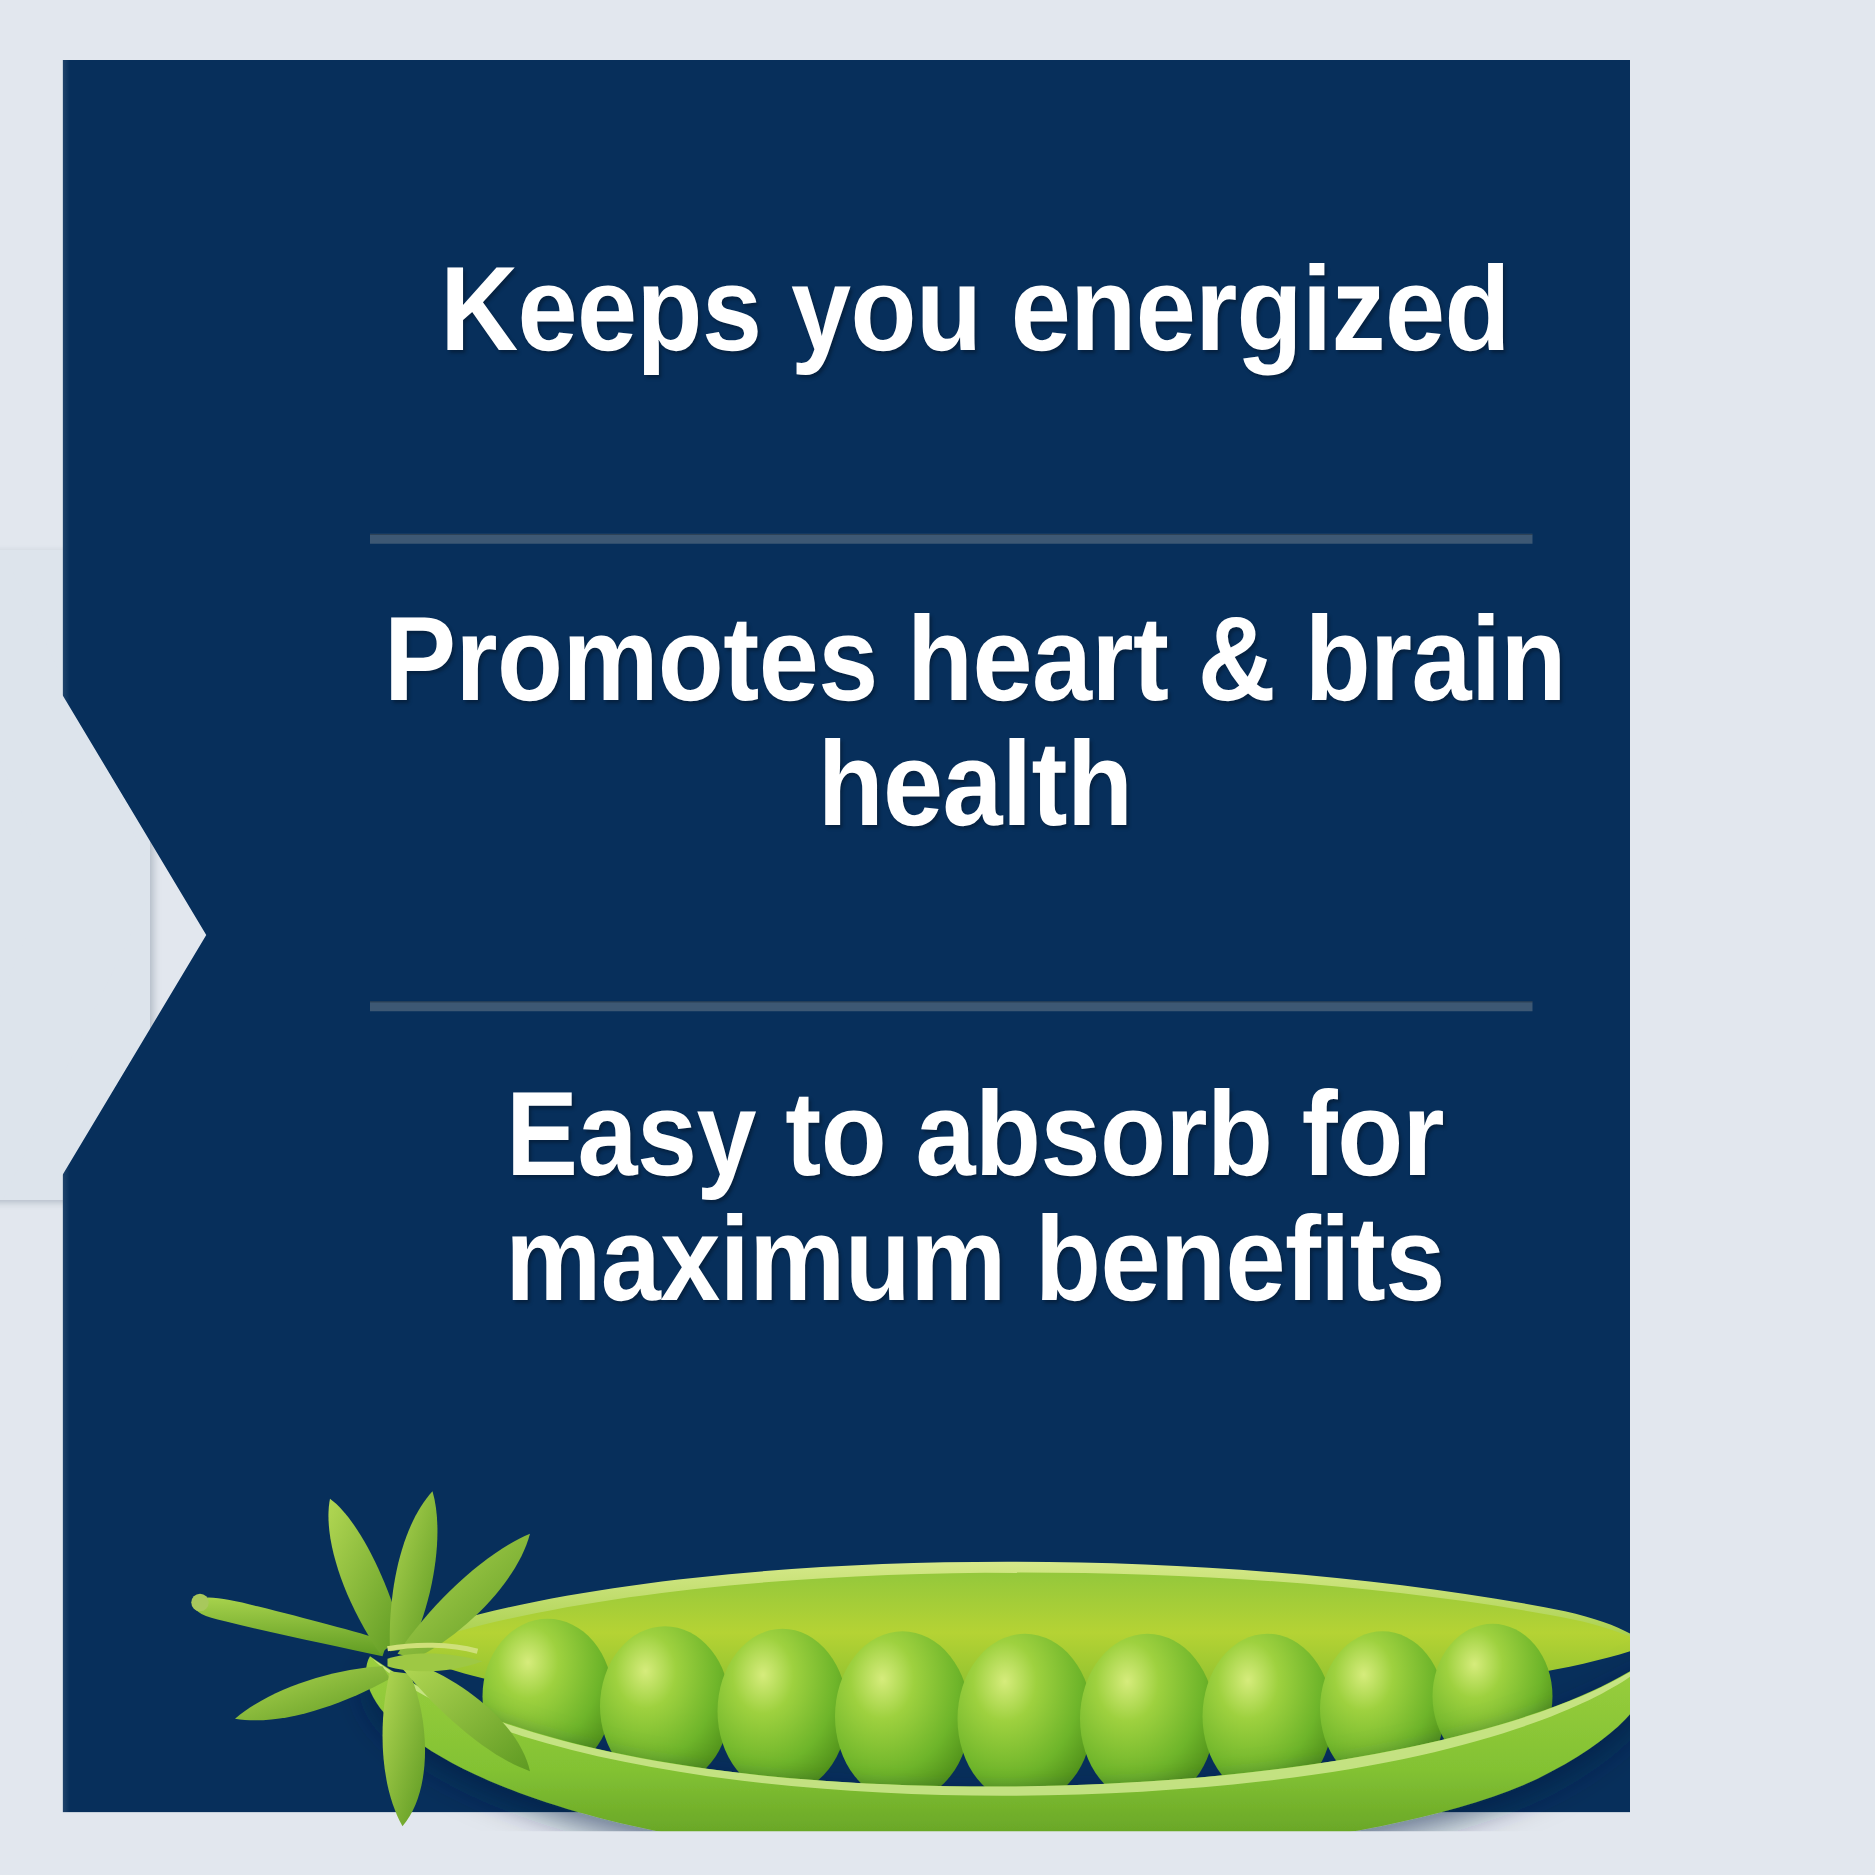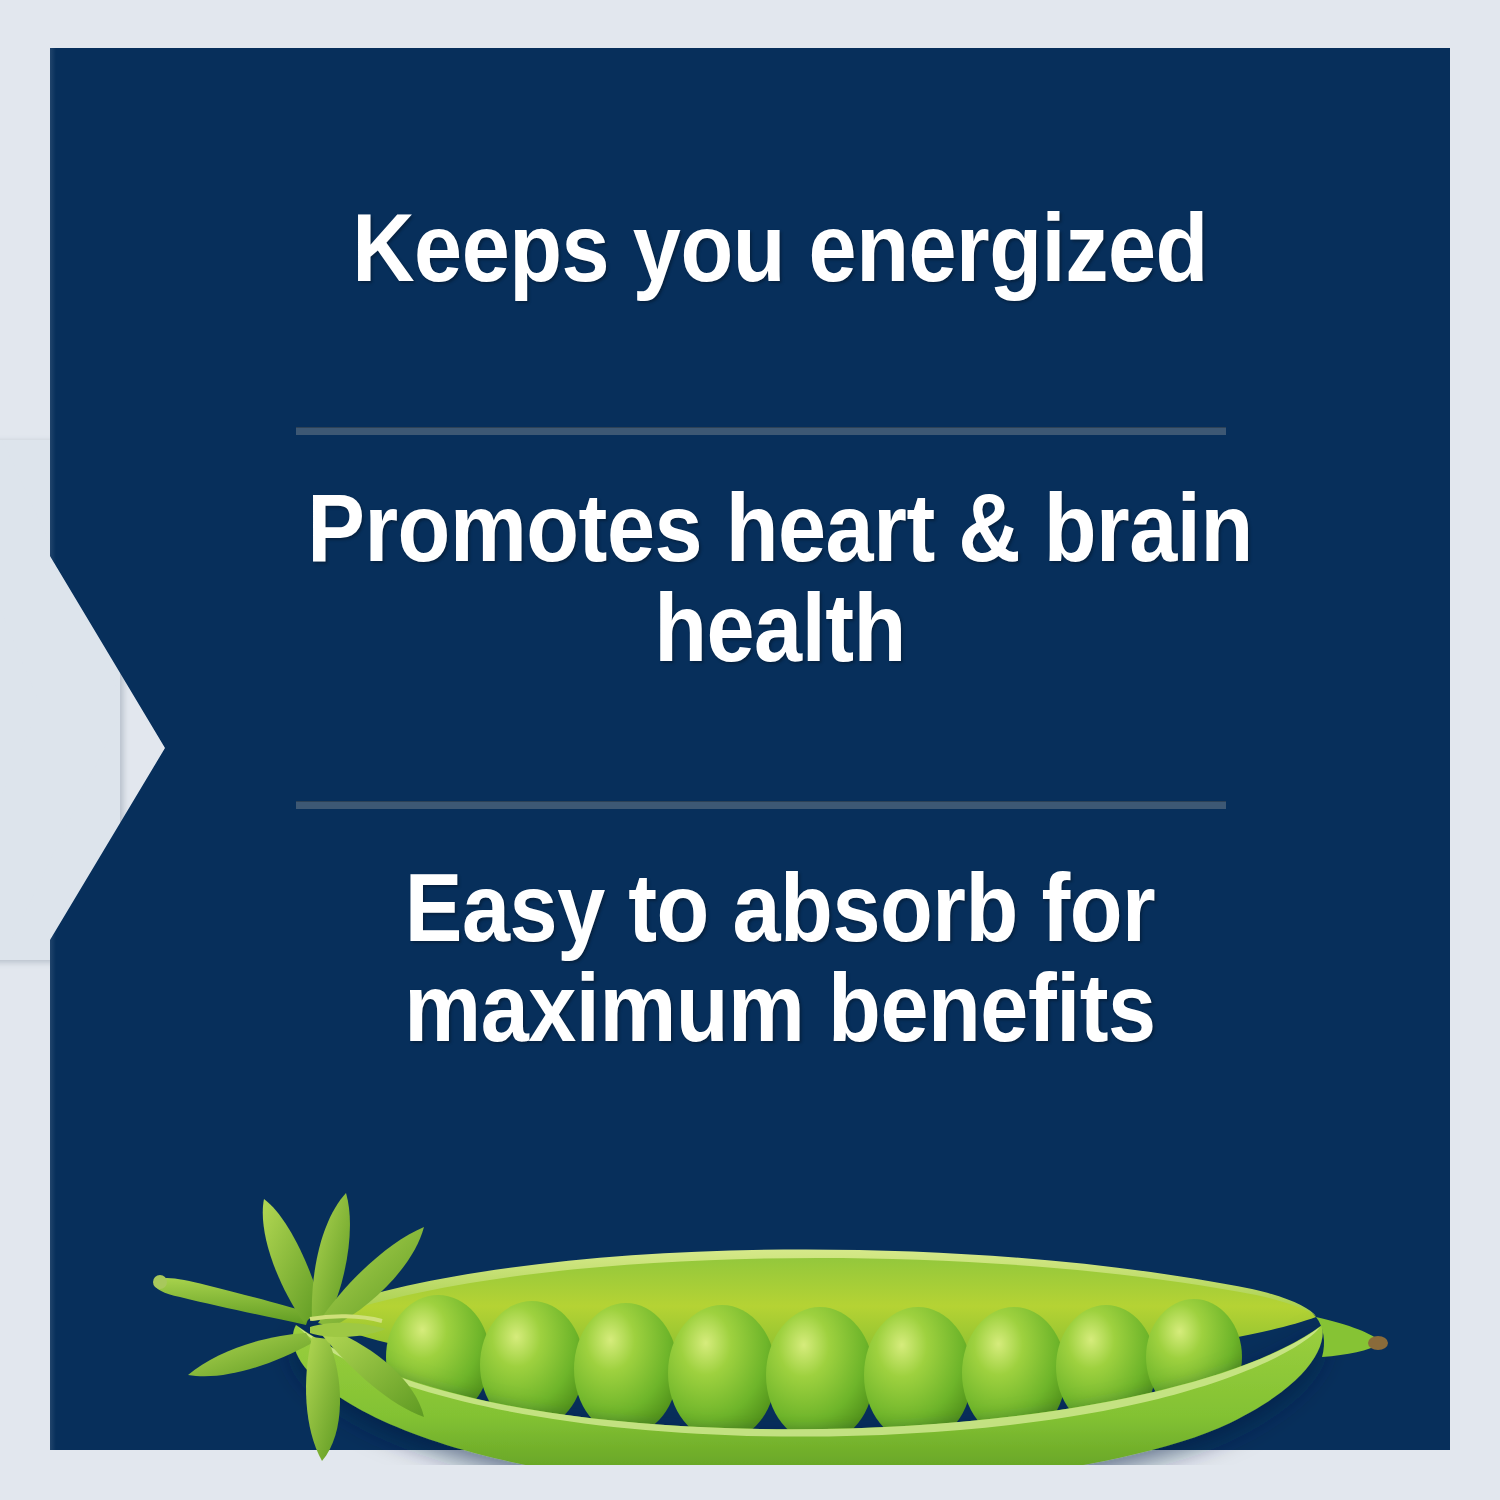--- a/index.html
+++ b/index.html
@@ -7,21 +7,21 @@
     margin: 0;
     padding: 0;
     background: #e2e7ee;
   }
   body {
     font-family: "Liberation Sans", sans-serif;
   }
 
   #stage {
     position: relative;
-    width: 1500px;
+    width: 1304px;
     height: 1500px;
     background: #e2e7ee;
     overflow: hidden;
   }
 
   
   #navy-panel {
     position: absolute;
     left: 50px;
     top: 48px;

